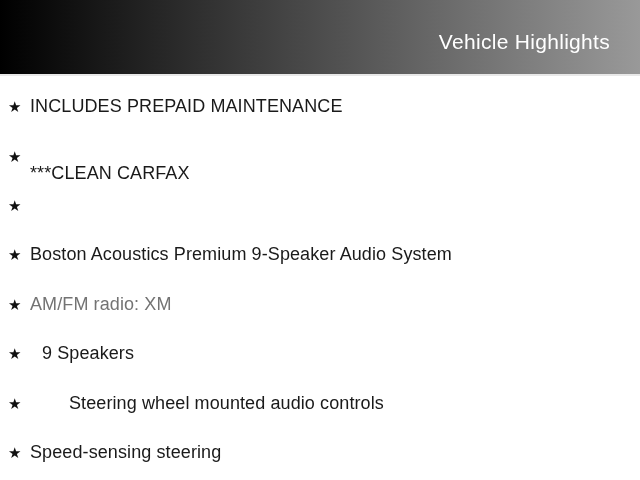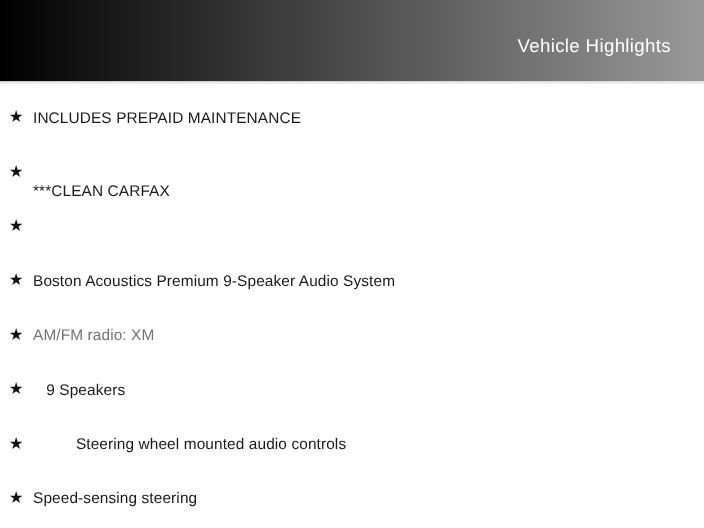--- a/index.html
+++ b/index.html
@@ -20,21 +20,21 @@
     background: linear-gradient(to right, #000000, #999999);
     border-bottom: 2px solid #e8e8e8;
     display: flex;
     align-items: center;
     justify-content: flex-end;
     padding-right: 30px;
     padding-top: 10px;
   }
   .header-title {
     color: #ffffff;
-    font-size: 17px;
+    font-size: 21px;
     letter-spacing: 0.3px;
   }
   .highlights-list {
     list-style: none;
     margin: 0;
     padding: 6px 0 0 8px;
   }
   .highlight-item {
     height: 49.4px;
     display: flex;
@@ -42,21 +42,21 @@
   }
   .star-icon {
     width: 22px;
     flex: 0 0 22px;
     font-size: 15px;
     color: #111111;
     line-height: 1;
     text-align: left;
   }
   .highlight-text {
-    font-size: 14px;
+    font-size: 18px;
     color: #1a1a1a;
     letter-spacing: 0.1px;
     white-space: nowrap;
   }
 </style>
 </head>
 <body>
 
 <div class="header" style="background: linear-gradient(to right, rgb(0, 0, 0), rgb(153, 153, 153));">
   <span class="header-title" style="color: rgb(255, 255, 255);">Vehicle Highlights</span>

